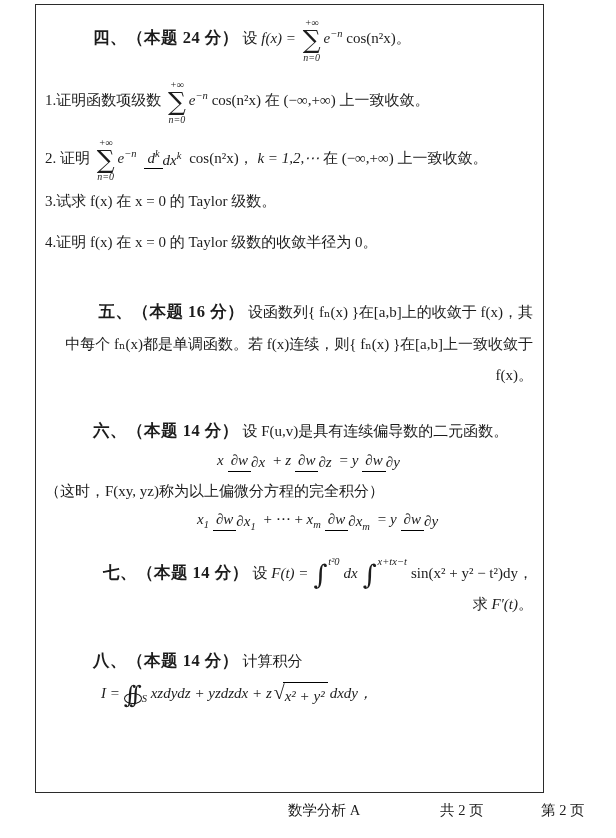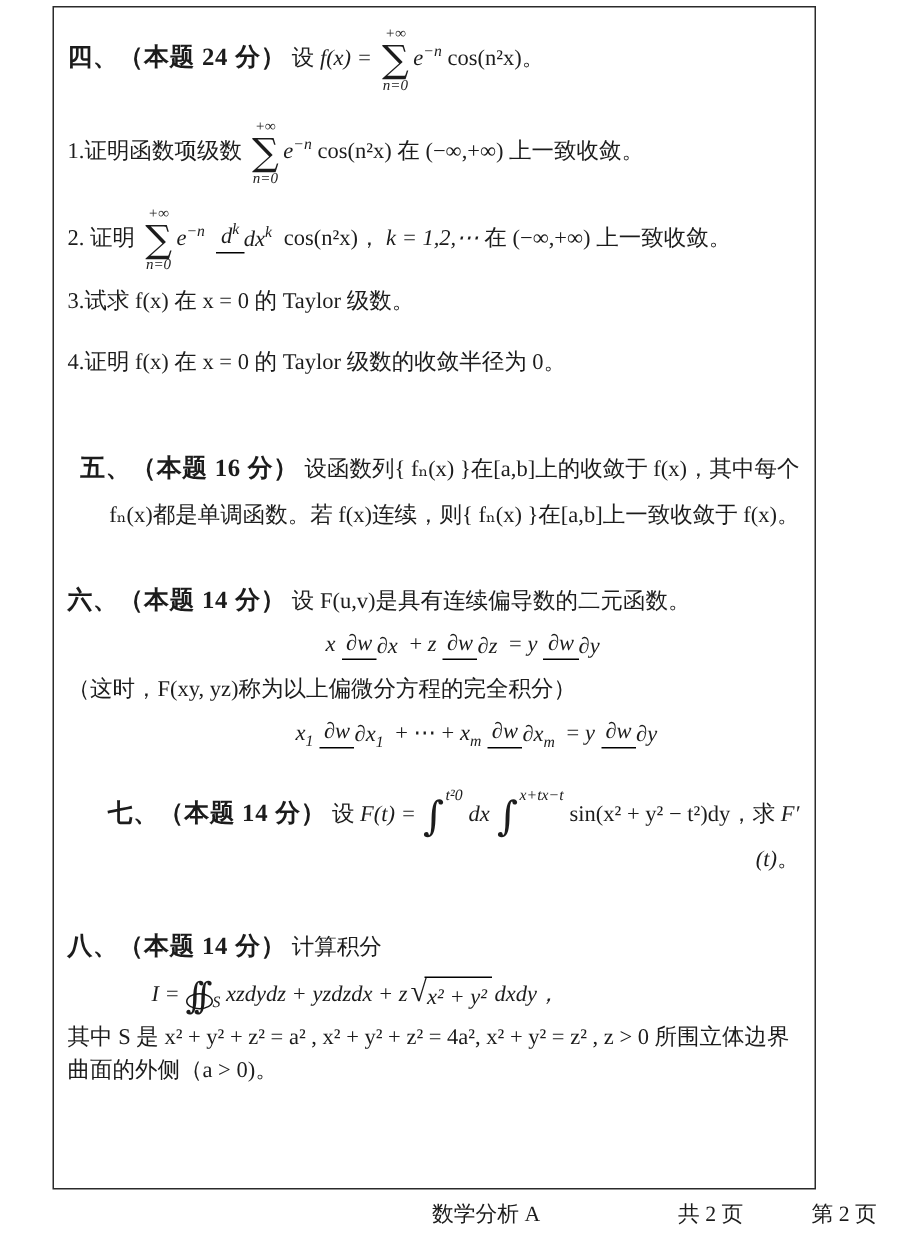--- a/index.html
+++ b/index.html
@@ -6,21 +6,21 @@
   body{
     width:616px;height:838px;background:#ffffff;color:#1c1c1c;
     font-family:"Liberation Serif","DejaVu Serif","DejaVu Sans",serif;
     font-size:15px;line-height:1.5;position:relative;overflow:hidden;
   }
   .sheet{
     position:absolute;left:35px;top:4px;width:509px;height:789px;
     border:1.6px solid #2b2b2b;box-sizing:border-box;
     padding:12px 10px 0 9px;overflow:hidden;
   }
-  .hd{font-weight:bold;font-size:16.5px;letter-spacing:0.5px;}
+  .hd{font-weight:bold;font-size:16.5px;letter-spacing:0.5px;margin-left:48px;}
   .ch{font-style:normal;}
   i,.it{font-style:italic;font-family:"Liberation Serif","DejaVu Serif",serif;}
   p{margin:0;}
   .line{margin:0;}
   
   .bsum{display:inline-flex;flex-direction:column;align-items:center;
         vertical-align:middle;line-height:1;margin:0 3px;}
   .bsum .lim{font-size:10px;line-height:1.1;font-style:italic;}
   .bsum .op{font-size:25px;line-height:0.95;font-family:"DejaVu Serif","DejaVu Sans",serif;}
   
@@ -46,21 +46,21 @@
   .msup{font-size:10.5px;font-style:italic;vertical-align:super;line-height:0;}
   .msub{font-size:10.5px;font-style:italic;vertical-align:sub;line-height:0;}
   .eq{margin:6px 0 8px 0;}
   .q6eq1{margin-left:172px;}
   .q6eq2{margin-left:152px;}
   .q8eq{margin-left:56px;margin-top:8px;margin-bottom:4px;}
   .sec{margin-top:0;}
   .footer{position:absolute;top:800px;left:0;width:616px;font-size:14.5px;}
   .footer span{position:absolute;white-space:nowrap;}
   .f-course{left:288px;}
-  .f-total{left:452px;}
+  .f-total{left:440px;}
   .f-page{left:541px;}
 </style>
 </head>
 <body>
 
 <div class="sheet">
 
   <div class="sec">
     <p class="line">
       <span class="hd">四、（本题 24 分）</span>
@@ -189,21 +189,20 @@
         <span class="i1">∫</span>
           <span class="i2">∫</span>
           <span class="circ"></span>
       </span><sub class="msub">S</sub>
       <i>xzdydz + yzdzdx + z</i><span class="sqrt">
           <span class="rad">√</span>
           <span class="bar">x² + y²</span>
         </span><i>dxdy，</i>
     </div>
 
-    <p class="line">其中 S 是 x² + y² + z² = a² , x² + y² + z² = 4a², x² + y²  =  z² , z &gt; 0 所围立体边界曲面的外侧（a &gt; 0)。</p>
   </div>
 
 </div>
 
 <div class="footer">
   <span class="f-course">数学分析 A</span>
   <span class="f-total">共 2 页</span>
   <span class="f-page">第 2 页</span>
 </div>
 

